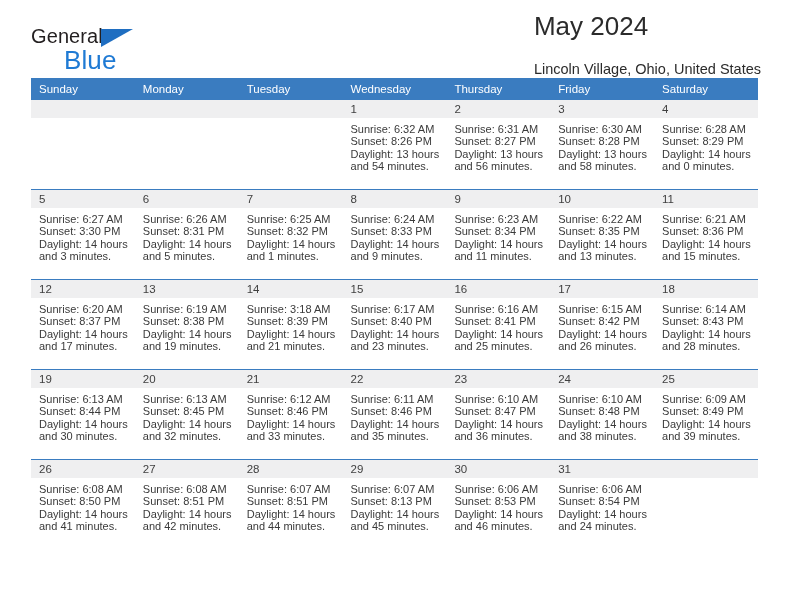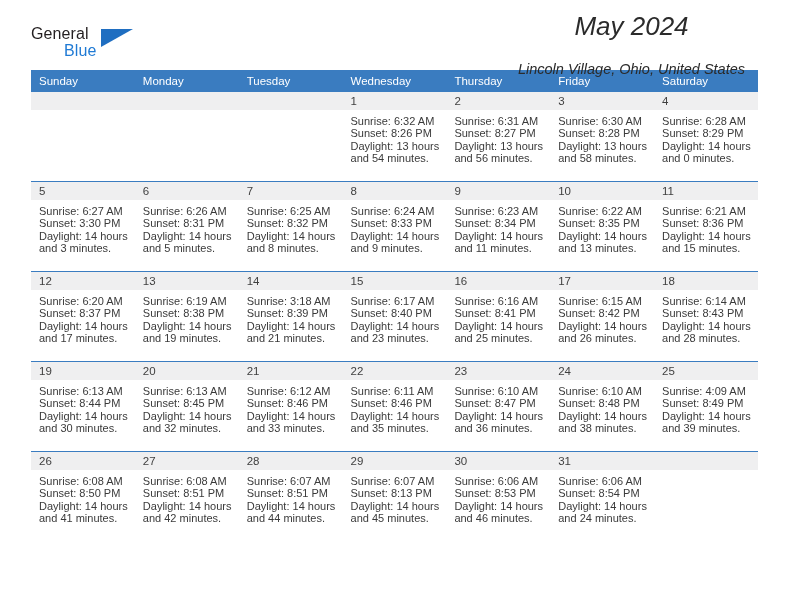--- a/index.html
+++ b/index.html
@@ -29,66 +29,65 @@
 
   .logo {
     position: absolute;
     left: 0;
     top: 26px;
     line-height: 1;
     user-select: none;
   }
   .logo-row1 {
     position: relative;
-    font-size: 16px;
+    font-size: 20px;
     color: #231f20;
     letter-spacing: 0.1px;
     white-space: nowrap;
   }
   .logo-tri {
     position: absolute;
     left: 70px;
     top: 3px;
     width: 0;
     height: 0;
     border-left: 32px solid #1f6ec1;
     border-bottom: 18px solid transparent;
   }
   .logo-row2 {
-    font-size: 16px;
+    font-size: 26px;
     color: #1f7ad4;
     margin-top: 1px;
     margin-left: 33px;
     letter-spacing: 0.1px;
   }
 
   .title-block {
     position: absolute;
-    right: 16px;
+    right: 0;
     top: 12px;
-    text-align: center;
-    font-style: italic;
+    text-align: left;
   }
   .cal-title {
     font-size: 26px;
     font-weight: normal;
     color: #2b2b2b;
     line-height: 1.1;
     white-space: nowrap;
   }
   .cal-subtitle {
     margin-top: 20px;
     font-size: 14.5px;
     color: #2b2b2b;
     white-space: nowrap;
   }
 
   
   .calendar {
-    margin: 0 31px;
+    margin: 8px 31px;
     width: 727px;
     border-collapse: collapse;
     table-layout: fixed;
   }
 
   .calendar th {
     background: #3a7cc0;
     color: #ffffff;
     font-size: 11.5px;
     font-weight: normal;
@@ -253,21 +252,21 @@
               </div>
             </div>
           </td>
           <td>
             <div class="cell">
               <div class="daynum-strip">7</div>
               <div class="cell-body">
                 <div>Sunrise: 6:25 AM</div>
                 <div>Sunset: 8:32 PM</div>
                 <div>Daylight: 14 hours</div>
-                <div>and 8 minutes.</div>
+                <div>and 1 minutes.</div>
               </div>
             </div>
           </td>
           <td>
             <div class="cell">
               <div class="daynum-strip">8</div>
               <div class="cell-body">
                 <div>Sunrise: 6:24 AM</div>
                 <div>Sunset: 8:33 PM</div>
                 <div>Daylight: 14 hours</div>
@@ -452,21 +451,21 @@
                 <div>Sunset: 8:48 PM</div>
                 <div>Daylight: 14 hours</div>
                 <div>and 38 minutes.</div>
               </div>
             </div>
           </td>
           <td>
             <div class="cell">
               <div class="daynum-strip">25</div>
               <div class="cell-body">
-                <div>Sunrise: 4:09 AM</div>
+                <div>Sunrise: 6:09 AM</div>
                 <div>Sunset: 8:49 PM</div>
                 <div>Daylight: 14 hours</div>
                 <div>and 39 minutes.</div>
               </div>
             </div>
           </td>
         </tr>
         <tr>
           <td>
             <div class="cell">

